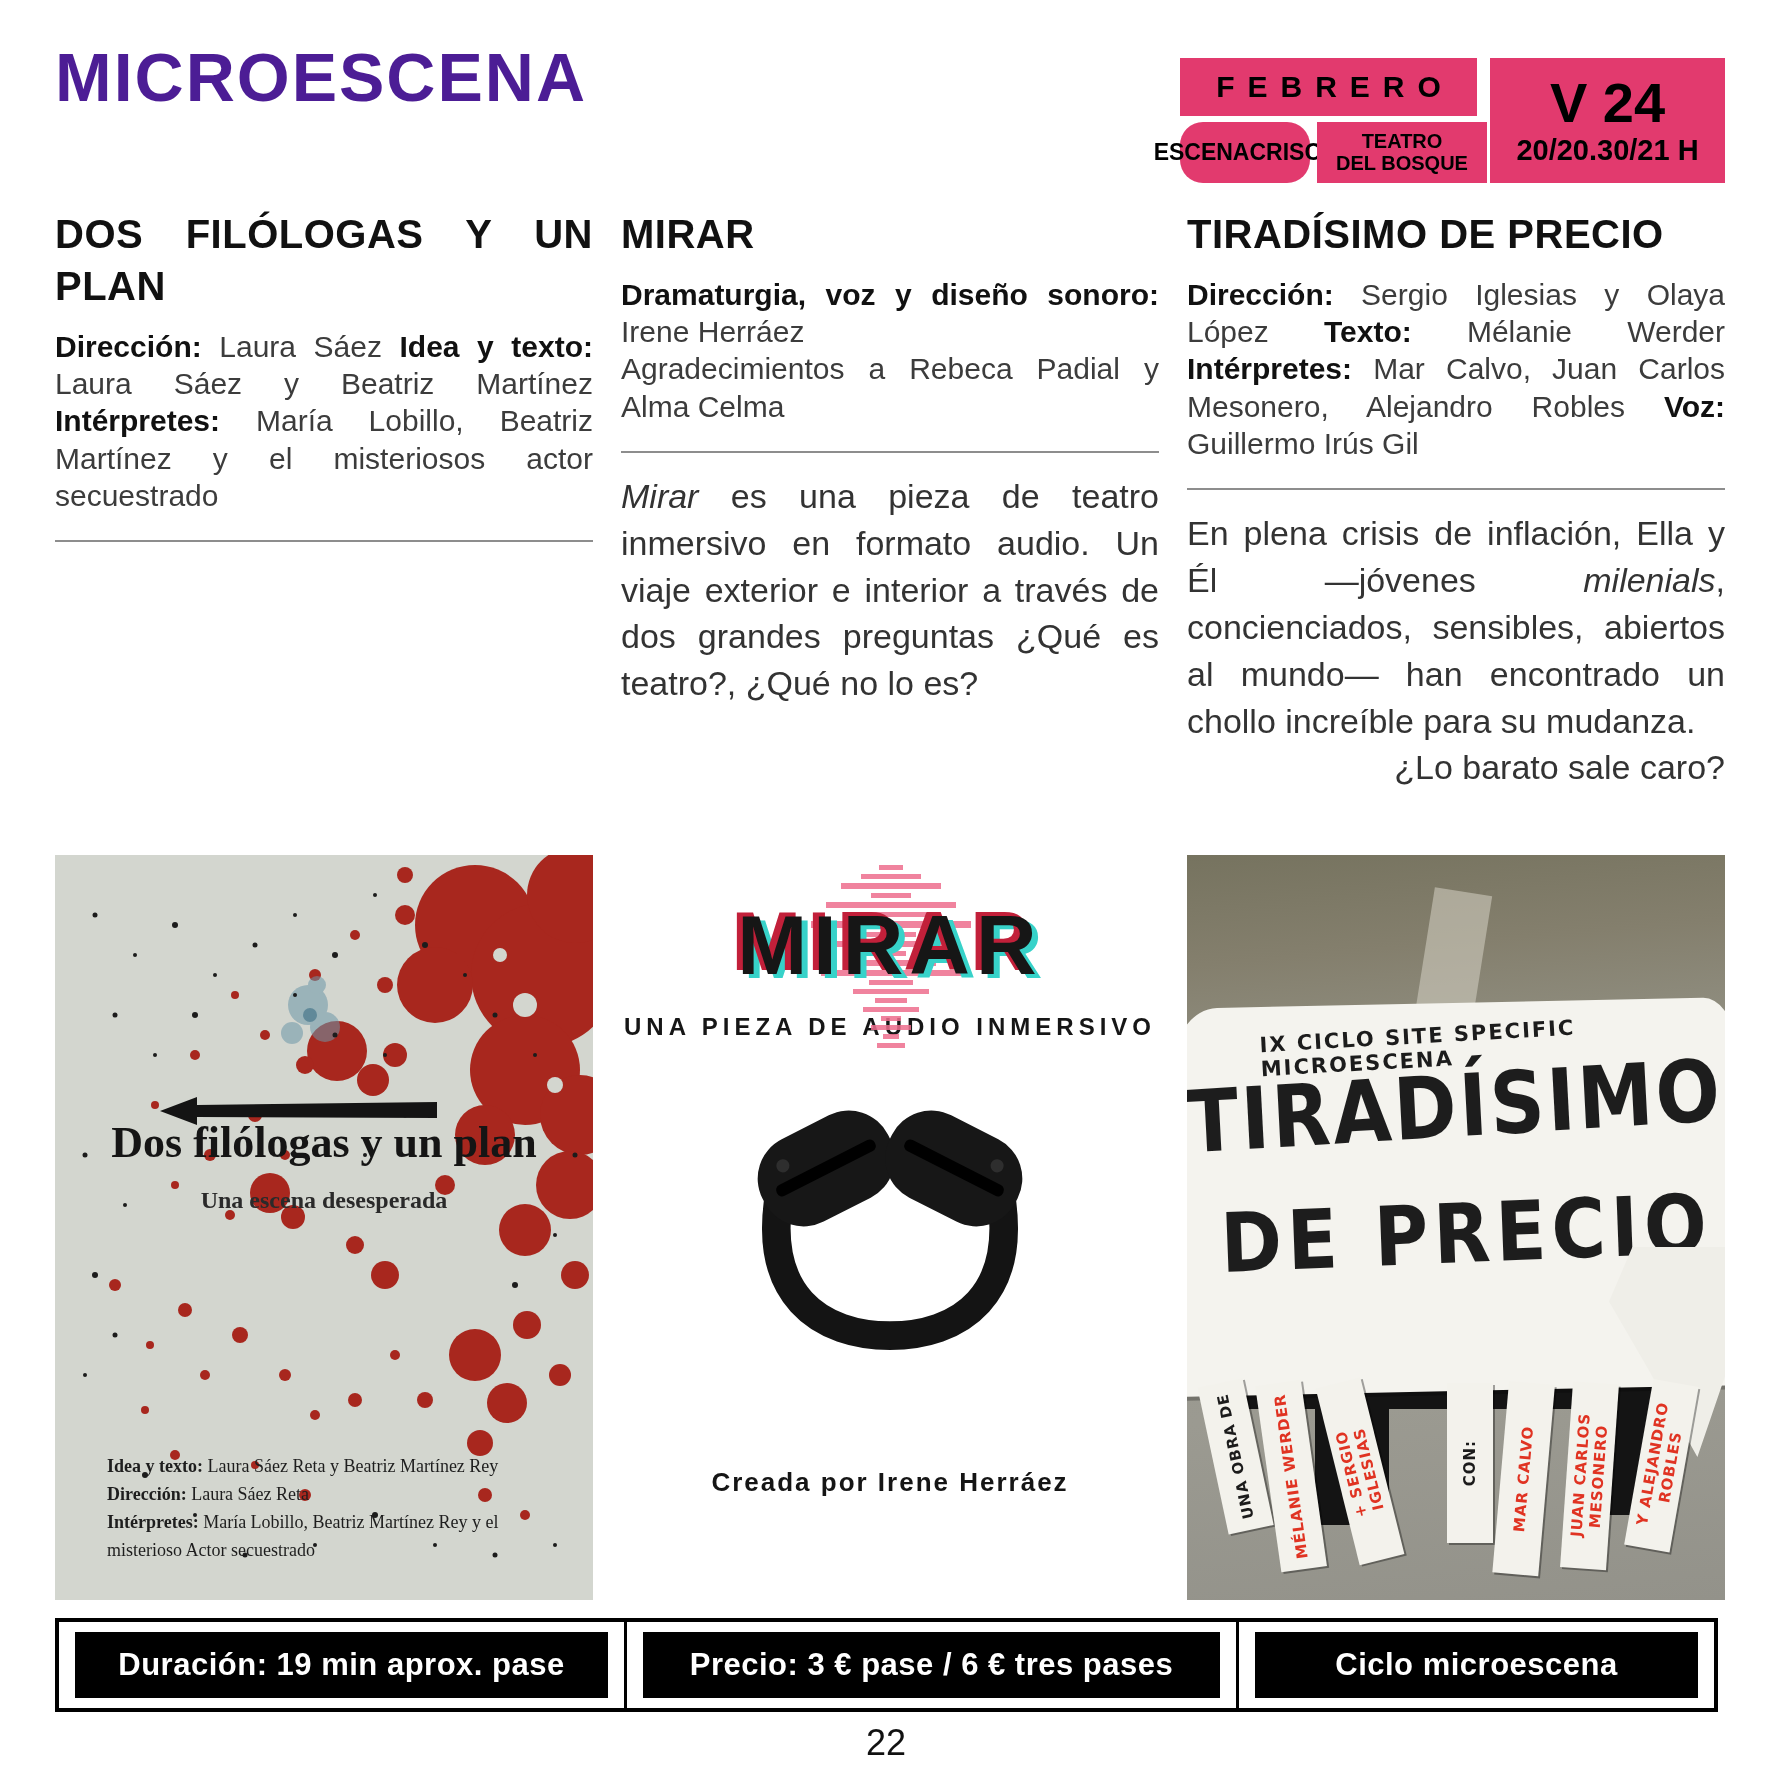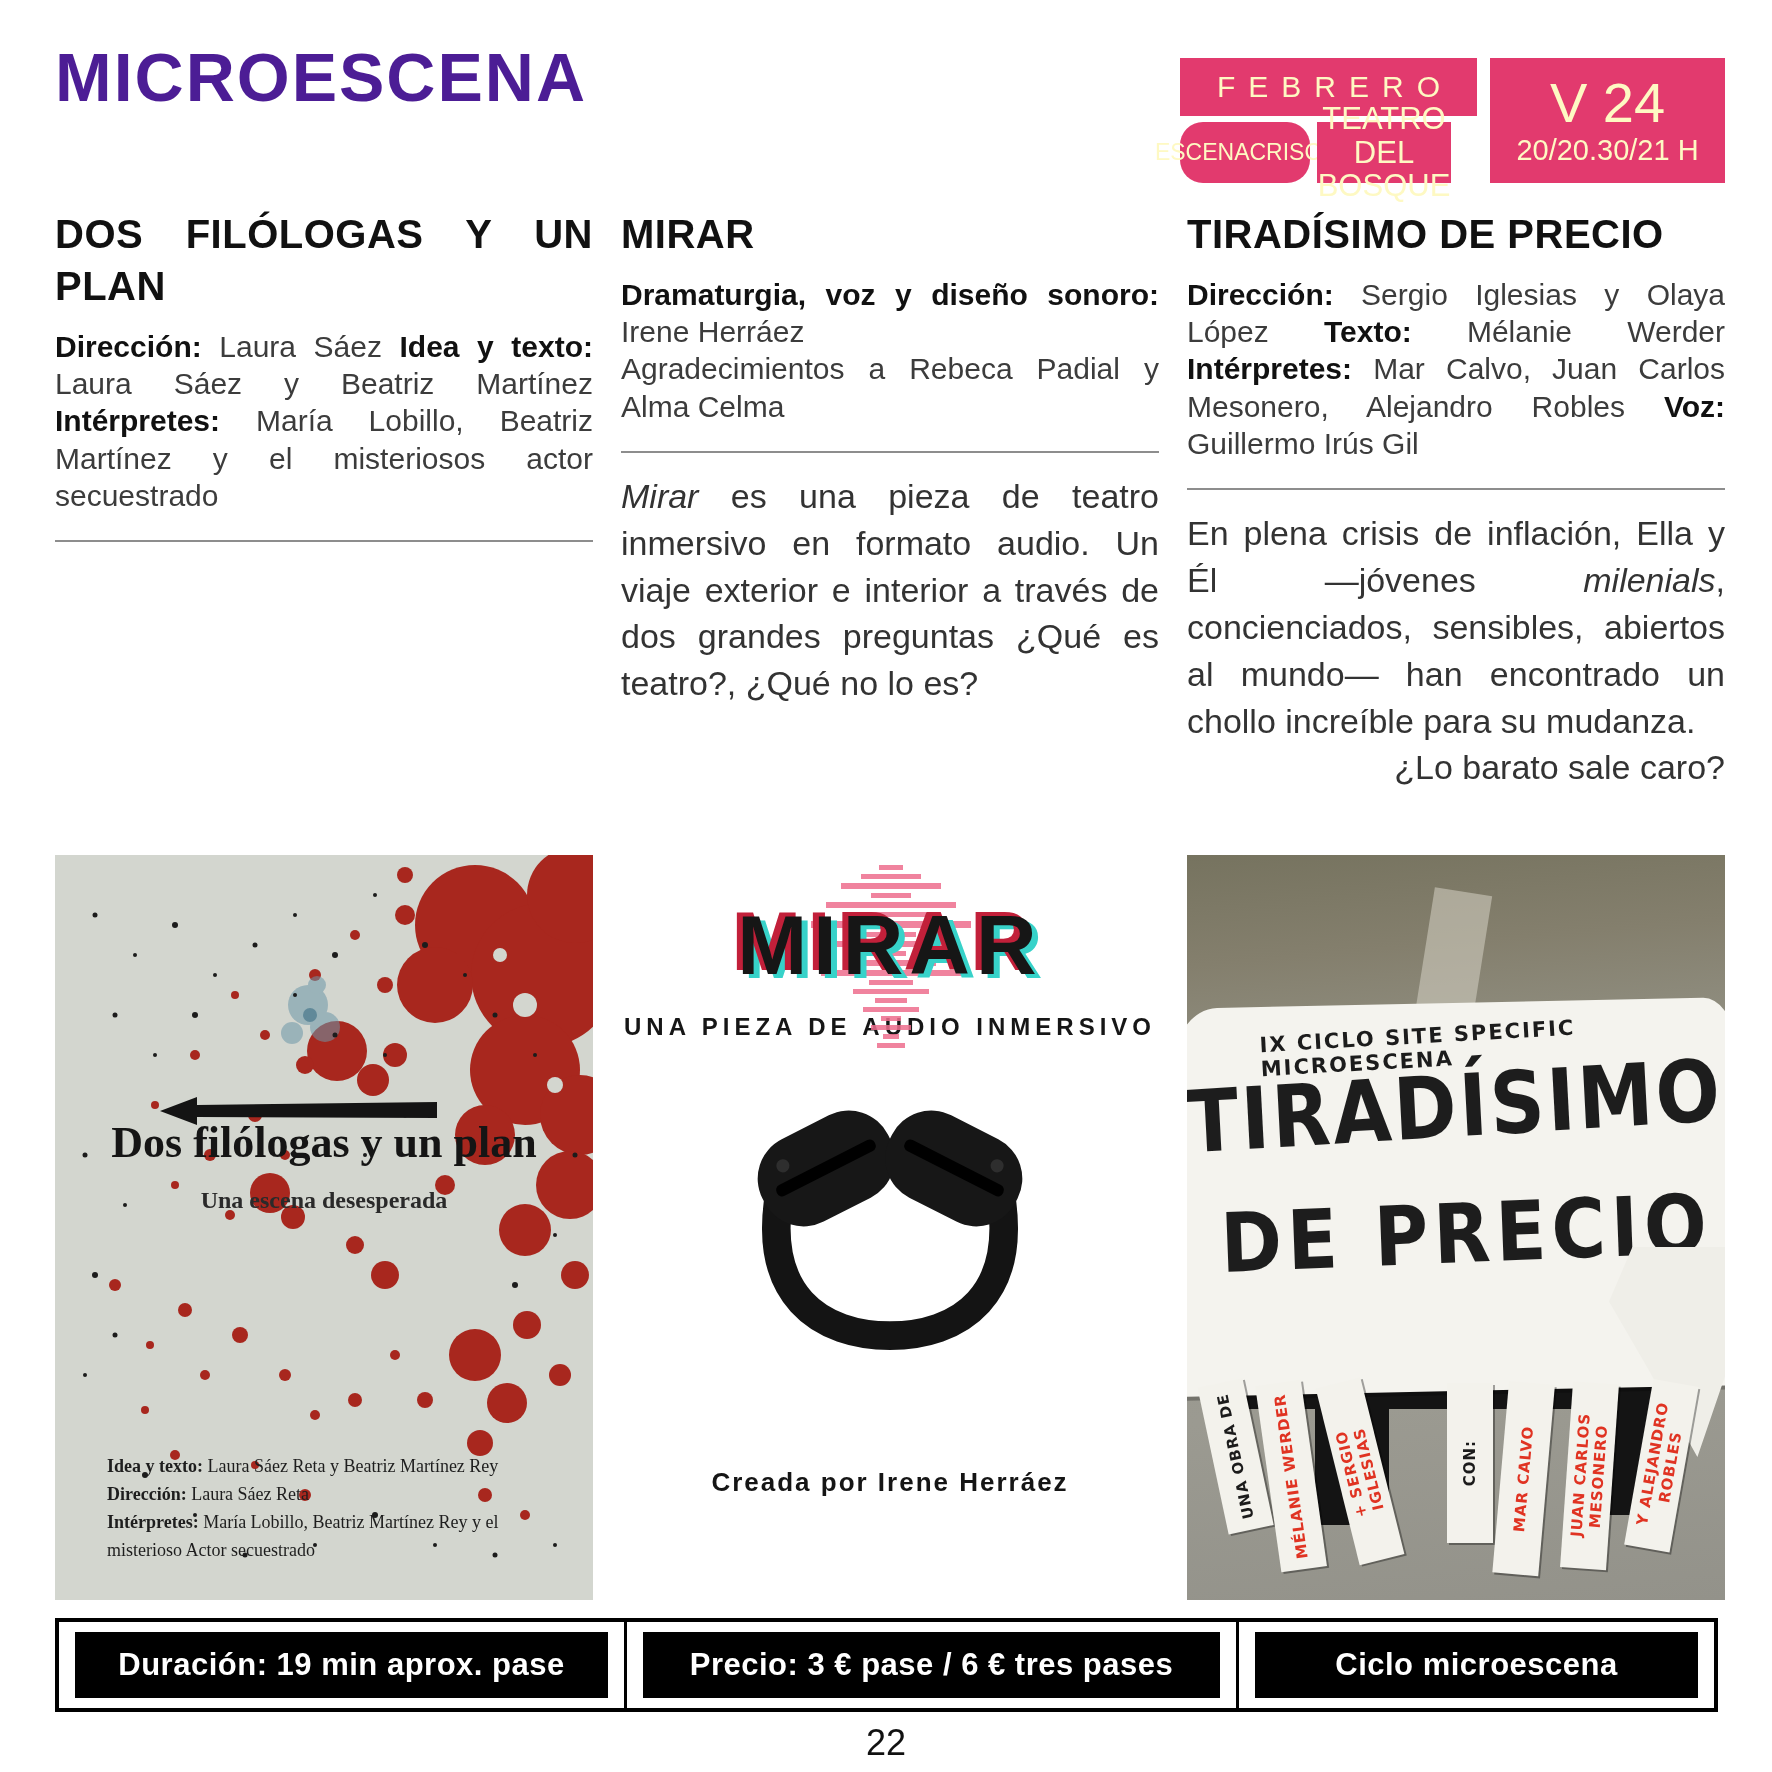--- a/index.html
+++ b/index.html
@@ -11,27 +11,27 @@
     font-family: "Liberation Sans", sans-serif;
     color: #222;
     overflow: hidden;
   }
   
   .page-title {
     position: absolute; left: 55px; top: 38px;
     font-size: 68px; font-weight: bold; letter-spacing: 2px; color: #4c1d95;
   }
   .hdr-box {
-    position: absolute; background: var(--accent-pink,#e23a6e); color: #fef9c3;
-    font-weight: normal; display: flex; align-items: center; justify-content: center;
+    position: absolute; background: var(--accent-pink,#e23a6e); color: #000000;
+    font-weight: bold; display: flex; align-items: center; justify-content: center;
     text-align: center; line-height: 1.08;
   }
   .hdr-month { left:1180px; top:58px; width:297px; height:58px; font-size:30px; letter-spacing:13px; padding-left:13px; }
   .hdr-venue1 { left:1180px; top:122px; width:130px; height:61px; font-size:23px; flex-direction:row;border-radius:23px; }
-  .hdr-venue2 { left:1317px; top:122px; width:134px; height:61px; font-size:31px; flex-direction:column; }
+  .hdr-venue2 { left:1317px; top:122px; width:170px; height:61px; font-size:20px; flex-direction:column; }
   .hdr-day { left:1490px; top:58px; width:235px; height:125px; flex-direction:column; justify-content:center; gap:4px; }
   .hdr-day .day { font-size:56px; line-height:1; }
   .hdr-day .times { font-size:29px; }
   
   .columns {
     position:absolute; left:55px; top:198px; width:1670px;
     display:grid; grid-template-columns:repeat(3,538px); column-gap:28px;
   }
   .col { position:relative; height:1402px; }
   .col h2 {

